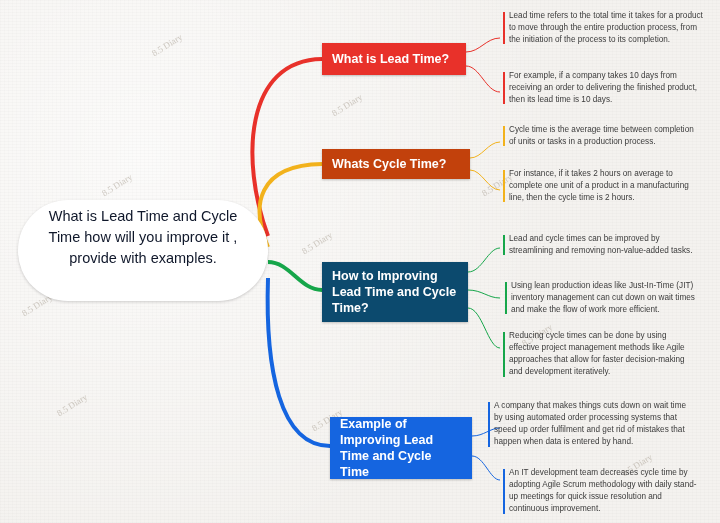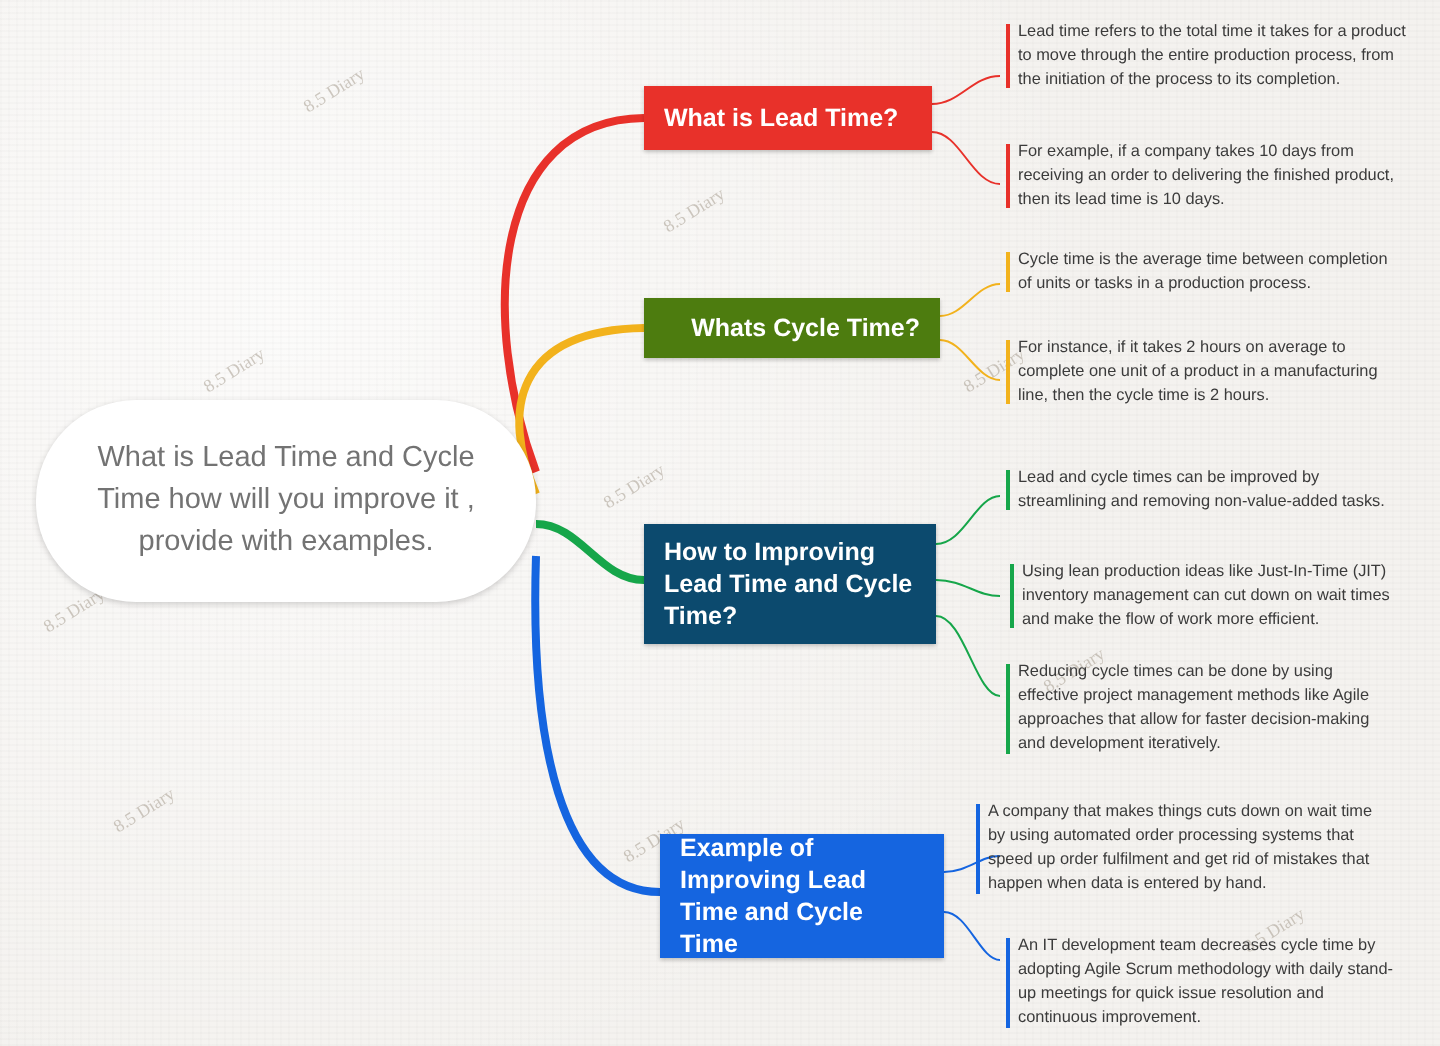--- a/index.html
+++ b/index.html
@@ -54,40 +54,39 @@
   }
   .root-node {
     left: 18px;
     top: 200px;
     width: 250px;
     height: 101px;
     background: #ffffff;
     border-radius: 50px / 50px;
     box-shadow: 0 1px 3px rgba(0,0,0,0.18);
     display: flex;
-    align-items: center;
     justify-content: center;
     text-align: center;
     padding: 6px 20px;
     font-size: 14.5px;
     line-height: 1.45;
-    color: #737373;
+    color: #0f172a;
   }
   .branch-node {
     color: #ffffff;
     font-weight: bold;
     font-size: 12.5px;
     line-height: 1.28;
     display: flex;
     align-items: center;
     padding: 8px 10px;
     box-shadow: 0 1px 2px rgba(0,0,0,0.22);
   }
   .branch-red   { background: #e8312a; }
-  .branch-amber { background: #4d7c0f; justify-content: flex-end; }
+  .branch-amber { background: #c2410c; }
   .branch-green { background: #0c4a6e; }
   .branch-blue  { background: #1565e0; }
 
   .leaf {
     position: absolute;
     z-index: 3;
     font-size: 8.2px;
     line-height: 1.48;
     color: #3b3b3b;
     box-sizing: border-box;

